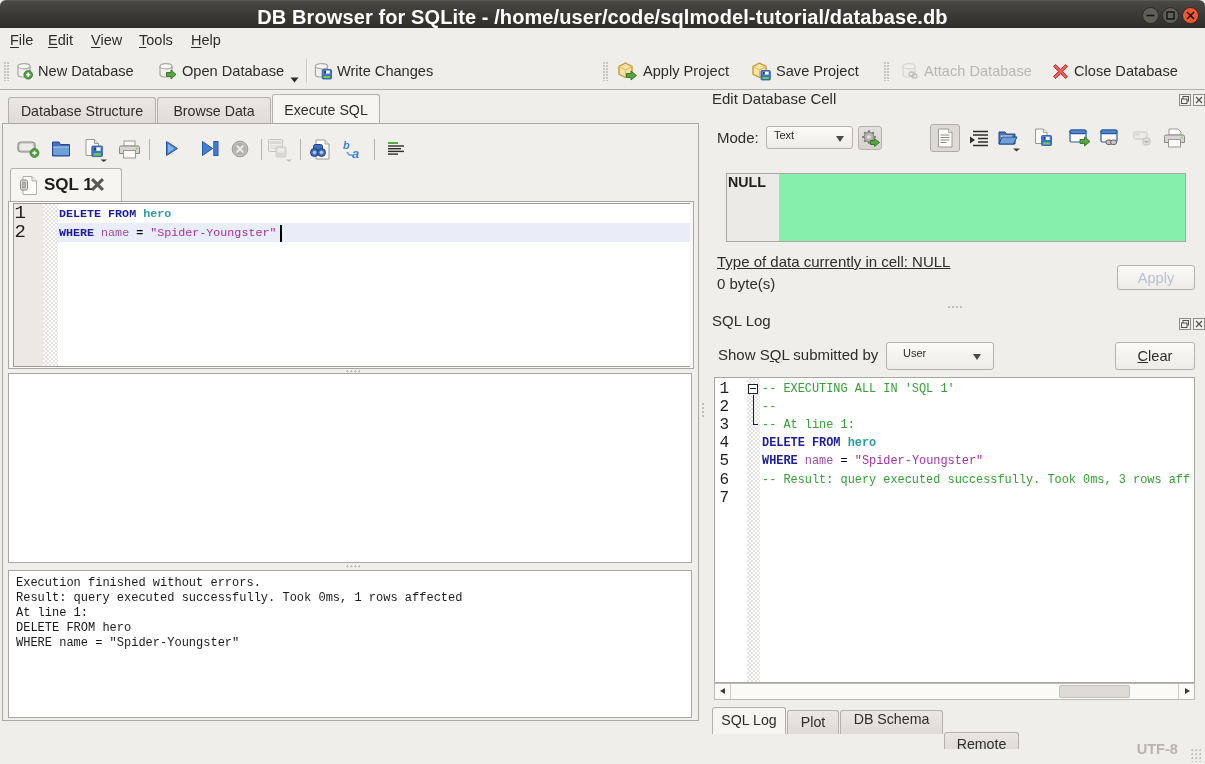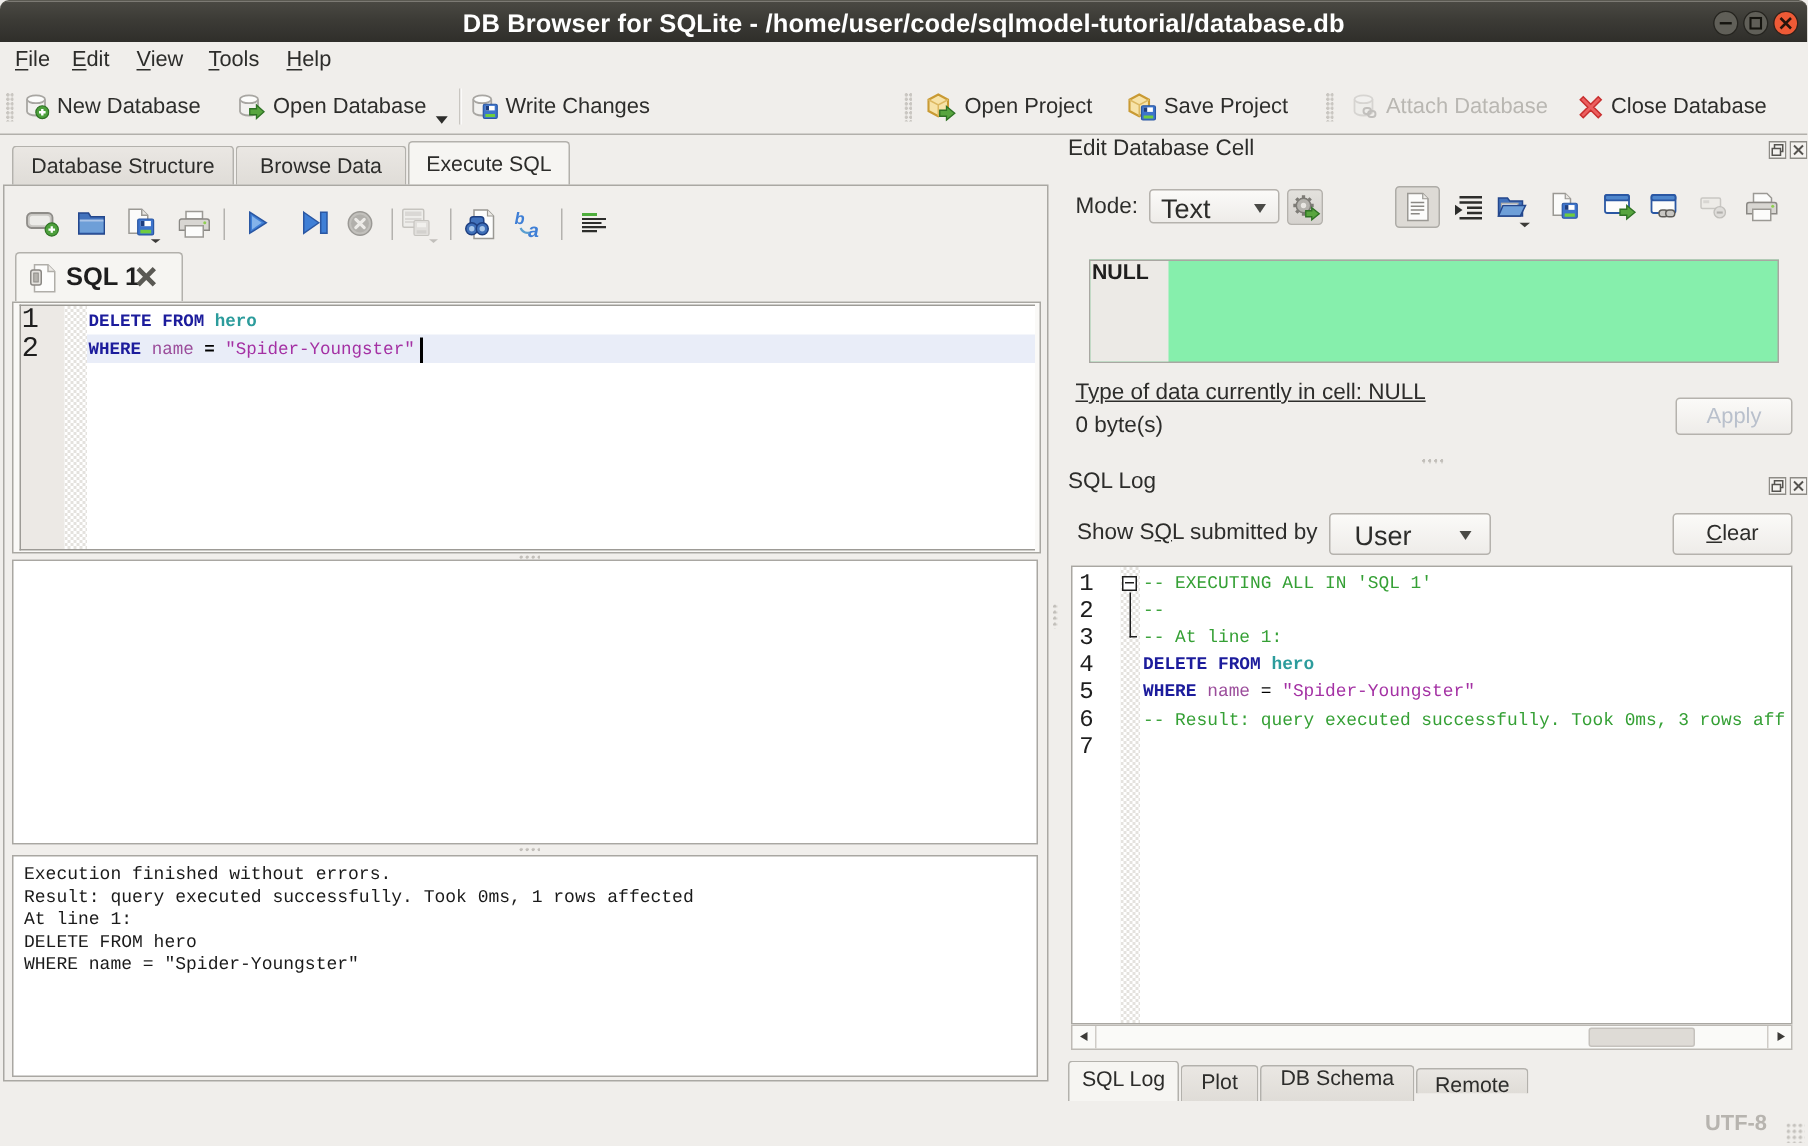--- a/index.html
+++ b/index.html
@@ -4,21 +4,21 @@
 <style>
 * { margin:0; padding:0; box-sizing:border-box; }
 html,body { width:1205px; height:764px; overflow:hidden; }
 body { font-family:"Liberation Sans", sans-serif; background:#f0eeeb; position:relative; }
 .abs { position:absolute; }
 
 #titlebar { position:absolute; left:0; top:0; width:1205px; height:28px;
   background:linear-gradient(#4a4943,#3c3b36 45%,#2f2e2a);
   border-top:1px solid #5a5951; border-radius:6px 6px 0 0; }
 #titletext { position:absolute; top:5px; left:0; width:1205px; text-align:center;
-  color:#fff; font-size:17px; font-weight:bold; letter-spacing:0.1px; }
+  color:#fff; font-size:20px; font-weight:bold; letter-spacing:0.1px; }
 .winbtn { position:absolute; top:6px; width:17px; height:17px; border-radius:50%; }
 
 #menubar { position:absolute; left:0; top:28px; width:1205px; height:26px; background:#f0eeeb;
   color:#2d2d2b; font-size:14.5px; }
 .menuitem { position:absolute; top:4px; }
 .menuitem u { text-decoration:underline; text-underline-offset:2px; }
 
 #toolbar { position:absolute; left:0; top:54px; width:1205px; height:36px; background:#f0eeeb;
   border-bottom:1px solid #b2b0ab; }
 .tbtn { position:absolute; top:0; height:34px; display:flex; align-items:center;
@@ -65,21 +65,21 @@
 .cmt { color:#35a035; }
 
 #results { position:absolute; left:8px; top:373px; width:684px; height:190px;
   border:1px solid #a9a7a2; background:#fff; }
 #msglog { position:absolute; left:8px; top:570px; width:684px; height:148px;
   border:1px solid #a9a7a2; background:#fff; font-family:"Liberation Mono",monospace;
   font-size:12px; line-height:15.1px; color:#1a1a1a; padding:5px 0 0 7px; white-space:pre; }
 
 .rtitle { position:absolute; font-size:15px; color:#2d2d2b; }
 select.qcombo, .qcombo { position:absolute; border:1px solid #b5b2ad; border-radius:3px;
-  background:linear-gradient(#fbfaf8,#eeece9); font-size:18px; color:#2d2d2b; }
+  background:linear-gradient(#fbfaf8,#eeece9); font-size:11px; color:#2d2d2b; }
 .qbtn { position:absolute; border:1px solid #b5b2ad; border-radius:3px;
   background:linear-gradient(#fbfaf8,#eeece9); font-size:14.6px; color:#2d2d2b;
   text-align:center; }
 .carrow { position:absolute; width:0; height:0; border-left:4.5px solid transparent;
   border-right:4.5px solid transparent; border-top:6px solid #4a4a46; }
 #nullbox { position:absolute; left:726px; top:173px; width:460px; height:69px;
   border:1px solid #a9a7a2; background:#86efac; }
 #nullbox .strip { position:absolute; left:0; top:0; width:52px; height:67px; background:#eceae6; }
 
 #rlog { position:absolute; left:714px; top:377px; width:481px; height:306px;
@@ -162,21 +162,21 @@
     </svg>
     <span>Write Changes</span>
   </div>
   <div class="tgrip" style="left:603px"></div>
   <div class="tbtn" style="left:618px">
     <svg width="20" height="19" viewBox="0 0 20 19">
       <path d="M7.5 1 L14 4.5 V12 L7.5 15.5 L1 12 V4.5 Z" fill="#f7e3a8" stroke="#c99a33" stroke-width="1.4"></path>
       <path d="M1 4.5 L7.5 8 L14 4.5 M7.5 8 V15.5" fill="none" stroke="#dcb861" stroke-width="1"></path>
       <path d="M8.5 11.5 h4.5 v-2.5 l5.5 4.5 -5.5 4.5 v-2.5 h-4.5 z" fill="#58a53f" stroke="#2f7325" stroke-width="0.9"></path>
     </svg>
-    <span>Open Project</span>
+    <span>Apply Project</span>
   </div>
   <div class="tbtn" style="left:752px">
     <svg width="19" height="19" viewBox="0 0 19 19">
       <path d="M7.5 1 L14 4.5 V12 L7.5 15.5 L1 12 V4.5 Z" fill="#f7e3a8" stroke="#c99a33" stroke-width="1.4"></path>
       <path d="M1 4.5 L7.5 8 L14 4.5 M7.5 8 V15.5" fill="none" stroke="#dcb861" stroke-width="1"></path>
       <rect x="9" y="8.5" width="9.3" height="9.5" rx="1" fill="#3d74cc" stroke="#2a57a3" stroke-width="0.8"></rect>
       <rect x="10.6" y="9.6" width="6" height="3" fill="#fff"></rect>
       <rect x="10.6" y="9.6" width="2.2" height="3" fill="#1e3f80"></rect>
       <rect x="10.4" y="15" width="6.4" height="2" fill="#6fcc3f"></rect>
     </svg>
@@ -474,19 +474,19 @@
   <div style="position:absolute; left:0px; top:0px; width:16px; height:15px; border-right:1px solid #cfccc7;"></div>
   <div style="position:absolute; right:0px; top:0px; width:16px; height:15px; border-left:1px solid #cfccc7;"></div>
   <div style="position:absolute; left:4.5px; top:4px; width:0; height:0; border-top:3.8px solid transparent; border-bottom:3.8px solid transparent; border-right:5.5px solid #3c3b38;"></div>
   <div style="position:absolute; right:4.5px; top:4px; width:0; height:0; border-top:3.8px solid transparent; border-bottom:3.8px solid transparent; border-left:5.5px solid #3c3b38;"></div>
   <div style="position:absolute; left:344px; top:1px; width:71px; height:13px; background:#dedbd6; border:1px solid #c5c2bd; border-radius:2px;"></div>
 </div>
 
 <div class="btab active" style="left:712px; top:707px; width:74px; height:27px; padding-top:4px;">SQL Log</div>
 <div class="btab" style="left:787px; top:710px; width:52px; height:24px; padding-top:3px;">Plot</div>
 <div class="btab" style="left:840px; top:710px; width:103px; height:24px; padding-top:0;">DB Schema</div>
-<div class="btab" style="left:944px; top:712px; width:75px; height:17px; padding-top:3px;">Remote</div>
+<div class="btab" style="left:944px; top:732px; width:75px; height:17px; padding-top:3px;">Remote</div>
 
 <div id="utf8">UTF-8</div>
 
 <div style="position:absolute; left:1191px; top:749px; width:12px; height:13px;
   background-image:radial-gradient(circle at 1.3px 1.3px, #c5c2bd 1px, transparent 1.2px);
   background-size:4px 4px;"></div>
 
 </body></html>

